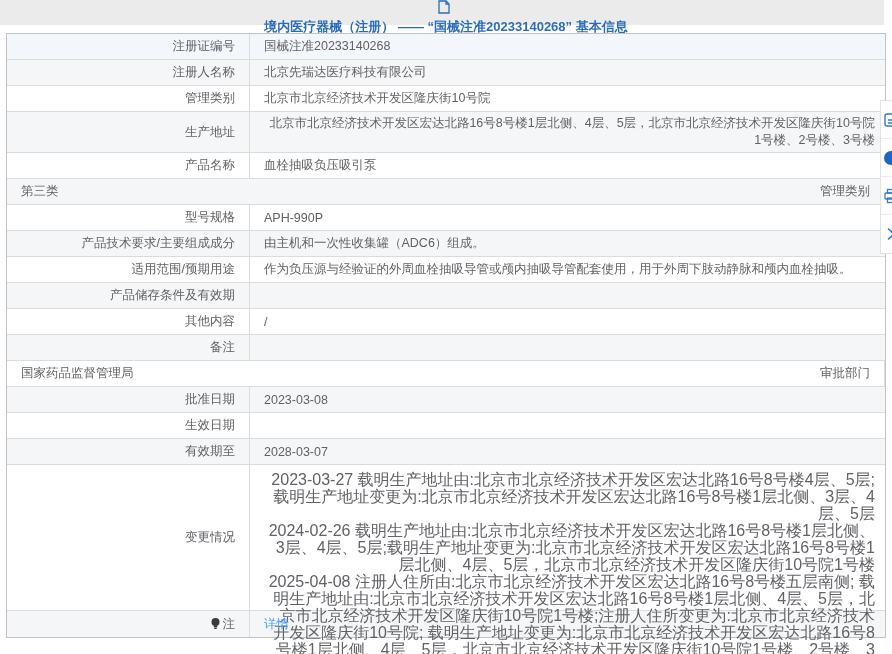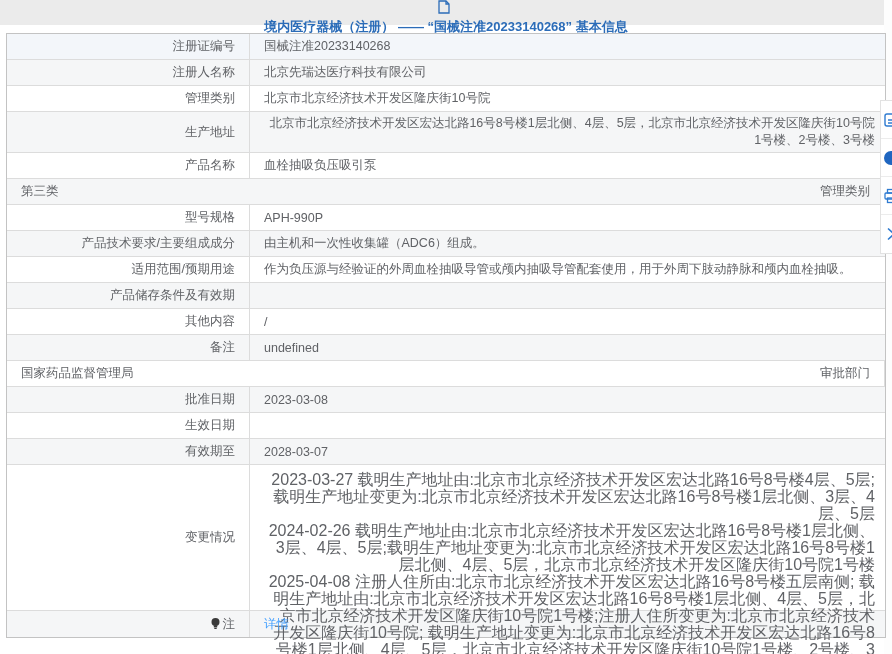--- a/index.html
+++ b/index.html
@@ -97,21 +97,20 @@
     <div class="row">
       <div class="cell label">产品储存条件及有效期</div>
       <div class="cell value"></div>
     </div>
     <div class="row">
       <div class="cell label">其他内容</div>
       <div class="cell value">/</div>
     </div>
     <div class="row">
       <div class="cell label">备注</div>
-      <div class="cell value">undefined</div>
     </div>
     <div class="row">
       <div class="cell value">国家药品监督管理局</div>
       <div class="cell label">审批部门</div>
     </div>
     <div class="row">
       <div class="cell label">批准日期</div>
       <div class="cell value">2023-03-08</div>
     </div>
     <div class="row">

